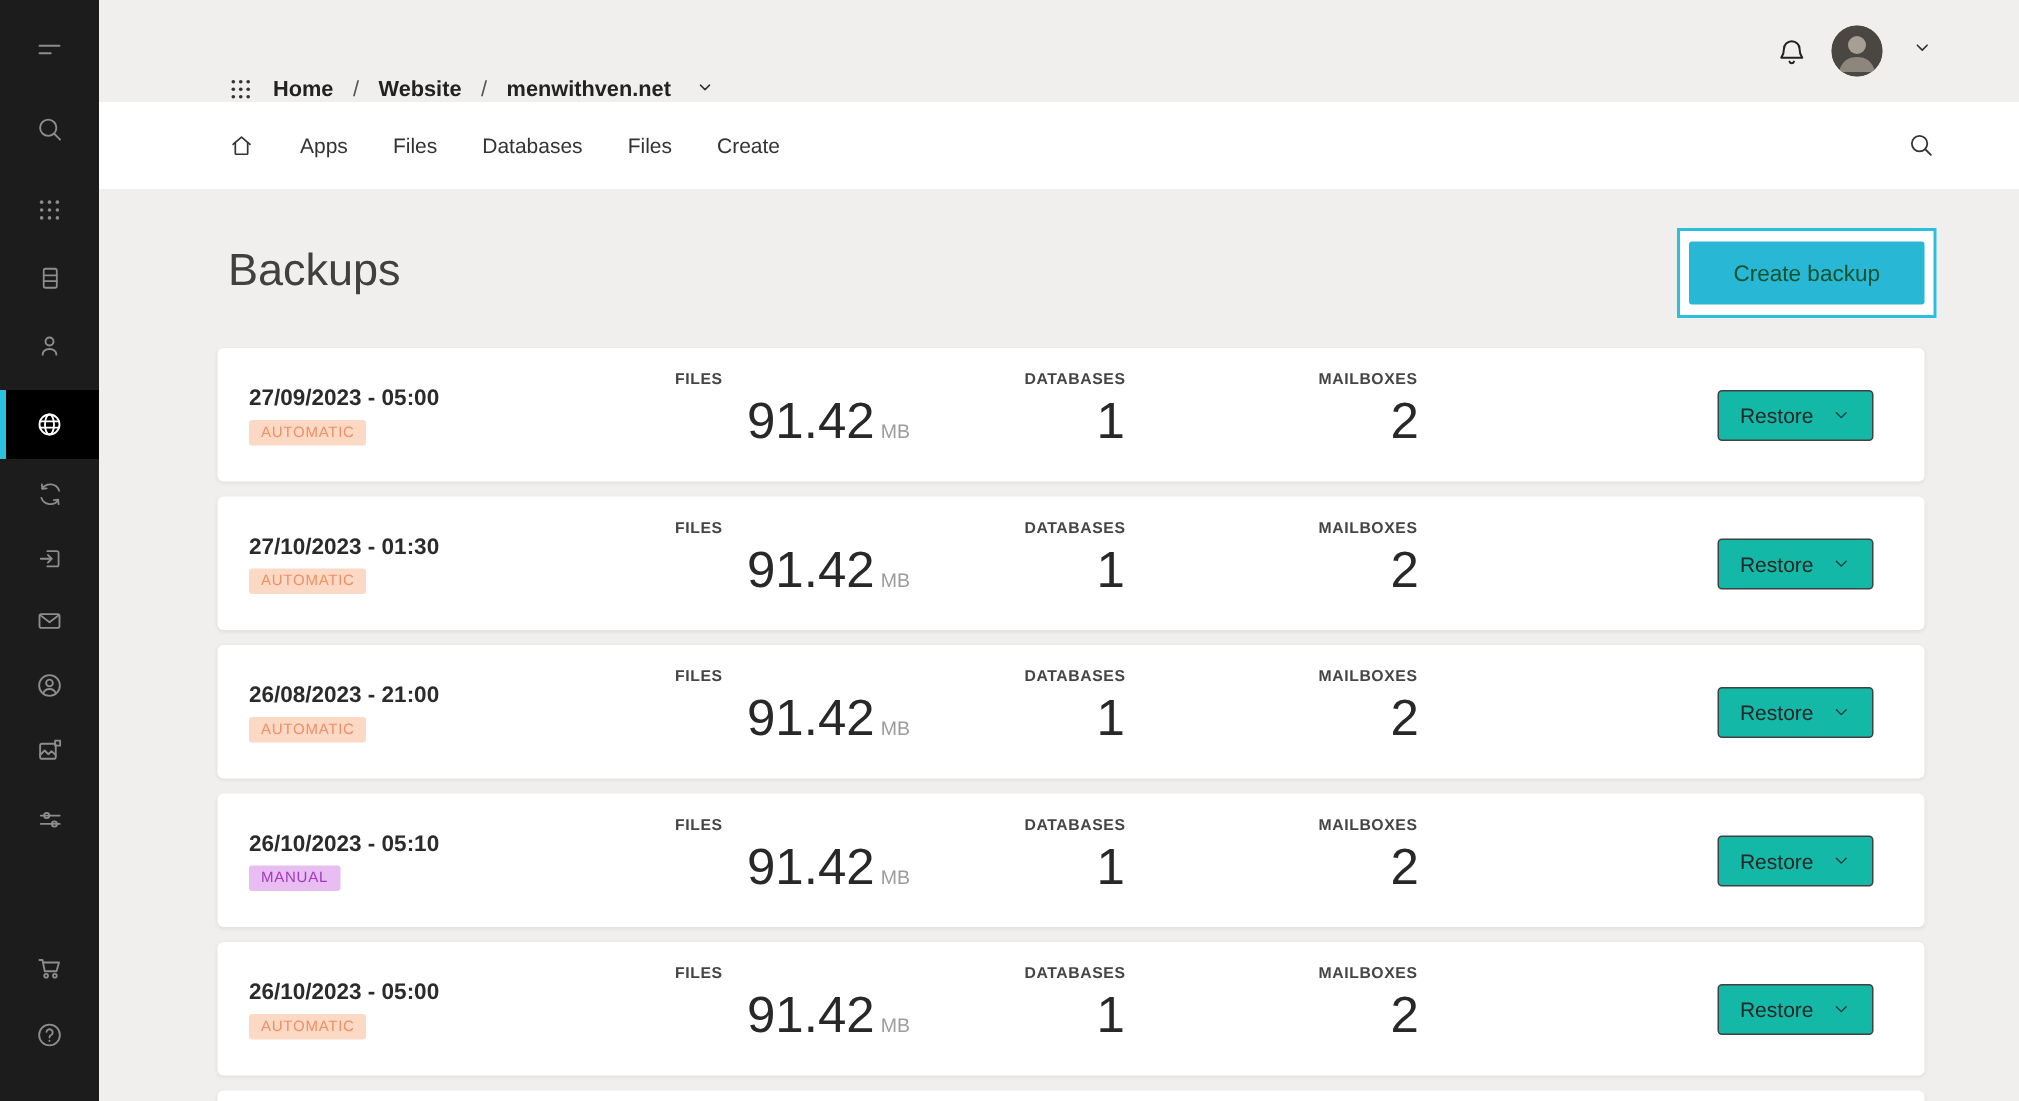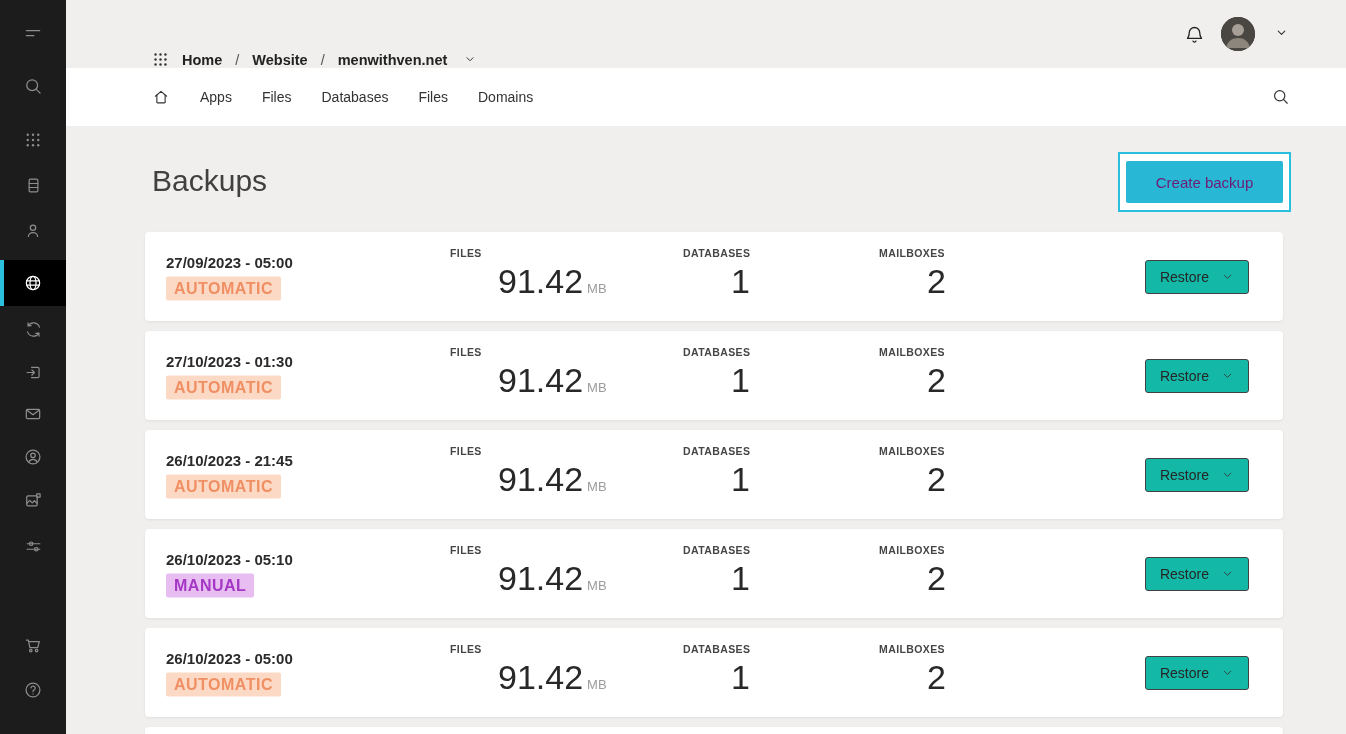--- a/index.html
+++ b/index.html
@@ -33,27 +33,27 @@
   .tab { height:58px; display:flex; align-items:center; cursor:pointer; position:relative; gap:6px; }
   .tab.active::after { content:""; position:absolute; left:0; bottom:0; height:3px; width:100%; background:#3fc2dc; }
   .tab svg { stroke:#333; fill:none; stroke-width:1.5; stroke-linecap:round; stroke-linejoin:round; }
   .tab-search { position:absolute; right:56px; top:19px; cursor:pointer; }
   .tab-search svg { stroke:#333; fill:none; stroke-width:1.5; stroke-linecap:round; }
 
   
   .content { position:absolute; left:66px; top:126px; right:0; bottom:0; background:#f0efed; }
   .page-title { position:absolute; left:86px; top:38px; font-size:30px; font-weight:400; color:#404040; }
   .highlight-box { position:absolute; right:55px; top:26px; width:173px; height:60px; background:#fff; border:2px solid #29c0de; display:flex; align-items:center; justify-content:center; }
-  .create-btn { width:157px; height:42px; background:#28b7d5; color:#701a75; border:none; border-radius:2px; font-size:15px; font-family:"Liberation Sans", sans-serif; cursor:pointer; }
+  .create-btn { width:157px; height:42px; background:#28b7d5; color:#14532d; border:none; border-radius:2px; font-size:15px; font-family:"Liberation Sans", sans-serif; cursor:pointer; }
 
   .backup-list { position:absolute; left:79px; top:106px; width:1138px; }
   .card { position:relative; width:1138px; height:89px; background:#fff; border-radius:4px; margin-bottom:10px; box-shadow:0 1px 3px rgba(0,0,0,0.07); }
   .col-date { position:absolute; left:21px; top:50%; transform:translateY(-50%); }
   .b-date { font-size:15px; font-weight:700; color:#2b2b2b; }
-  .badge { display:inline-block; margin-top:6px; font-size:16px; font-weight:700; letter-spacing:0.5px; padding:3px 8px; border-radius:2px; }
+  .badge { display:inline-block; margin-top:6px; font-size:10px; font-weight:400; letter-spacing:0.5px; padding:3px 8px; border-radius:2px; }
   .badge-automatic { background:#fcd9c4; color:#ef8f63; }
   .badge-manual { background:#e8bdf2; color:#a437c4;text-align:center; }
   .stat { position:absolute; top:15px; }
   .stat-files { left:305px; } .stat-db { left:538px; } .stat-mail { left:734px; }
   .stat .lbl { font-size:10.5px; font-weight:600; letter-spacing:0.4px; color:#454545; }
   .stat .val { font-size:34px; font-weight:400; color:#282828; line-height:1.3;margin-left:48px; }
   .stat .unit { font-size:13px; color:#9c9c9c; margin-left:4px; }
   .restore-btn { position:absolute; right:34px; top:50%; transform:translateY(-50%); background:#14b8a6; border:1px solid #414141; border-radius:3px; height:34px; padding:0 14px; display:flex; align-items:center; gap:12px; font-size:14px; color:#262626; font-family:"Liberation Sans", sans-serif; cursor:pointer; }
   .restore-btn svg { stroke:#333; fill:none; stroke-width:1.6; stroke-linecap:round; stroke-linejoin:round; }
   .card.partial { height:89px; }
@@ -220,21 +220,21 @@
     <div class="tab">
       <svg width="18" height="18" viewBox="0 0 24 24">
           <path d="M4.5 11L12 4.5 19.5 11"></path>
           <path d="M6.5 9.5V19a.8.8 0 0 0 .8.8h9.4a.8.8 0 0 0 .8-.8V9.5"></path>
         </svg>
     </div>
     <div class="tab">Apps</div>
     <div class="tab">Files</div>
     <div class="tab">Databases</div>
     <div class="tab">Files</div>
-    <div class="tab">Domains</div>
+    <div class="tab">Create</div>
   </div>
   <span class="tab-search">
     <svg width="19" height="19" viewBox="0 0 24 24">
         <circle cx="11" cy="11" r="6.5"></circle>
         <line x1="16" y1="16" x2="20.5" y2="20.5"></line>
       </svg>
   </span>
 </nav>
 
 <main class="content">
@@ -290,21 +290,21 @@
     <button class="restore-btn">
       <span>Restore</span>
       <svg width="13" height="13" viewBox="0 0 24 24">
             <polyline points="6,9.5 12,15.5 18,9.5"></polyline>
           </svg>
     </button>
   </div>
 
   <div class="card">
     <div class="col-date">
-      <div class="b-date">26/10/2023 - 21:45</div>
+      <div class="b-date">26/08/2023 - 21:00</div>
       <span class="badge badge-automatic">AUTOMATIC</span>
     </div>
     <div class="stat stat-files">
       <div class="lbl">FILES</div>
       <div class="val"><span>91.42</span><span class="unit">MB</span></div>
     </div>
     <div class="stat stat-db">
       <div class="lbl">DATABASES</div>
       <div class="val">1</div>
     </div>

